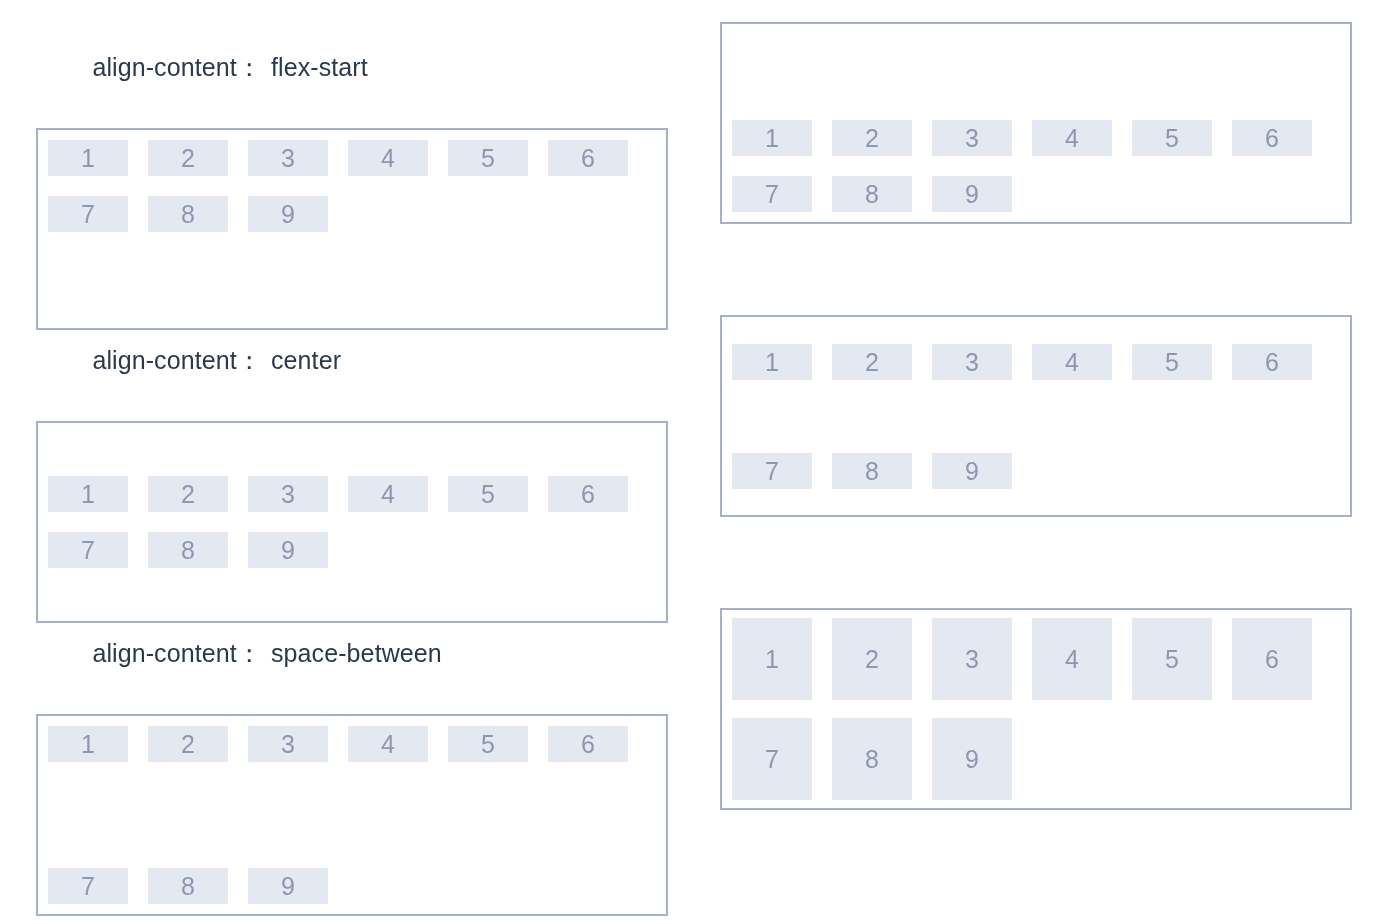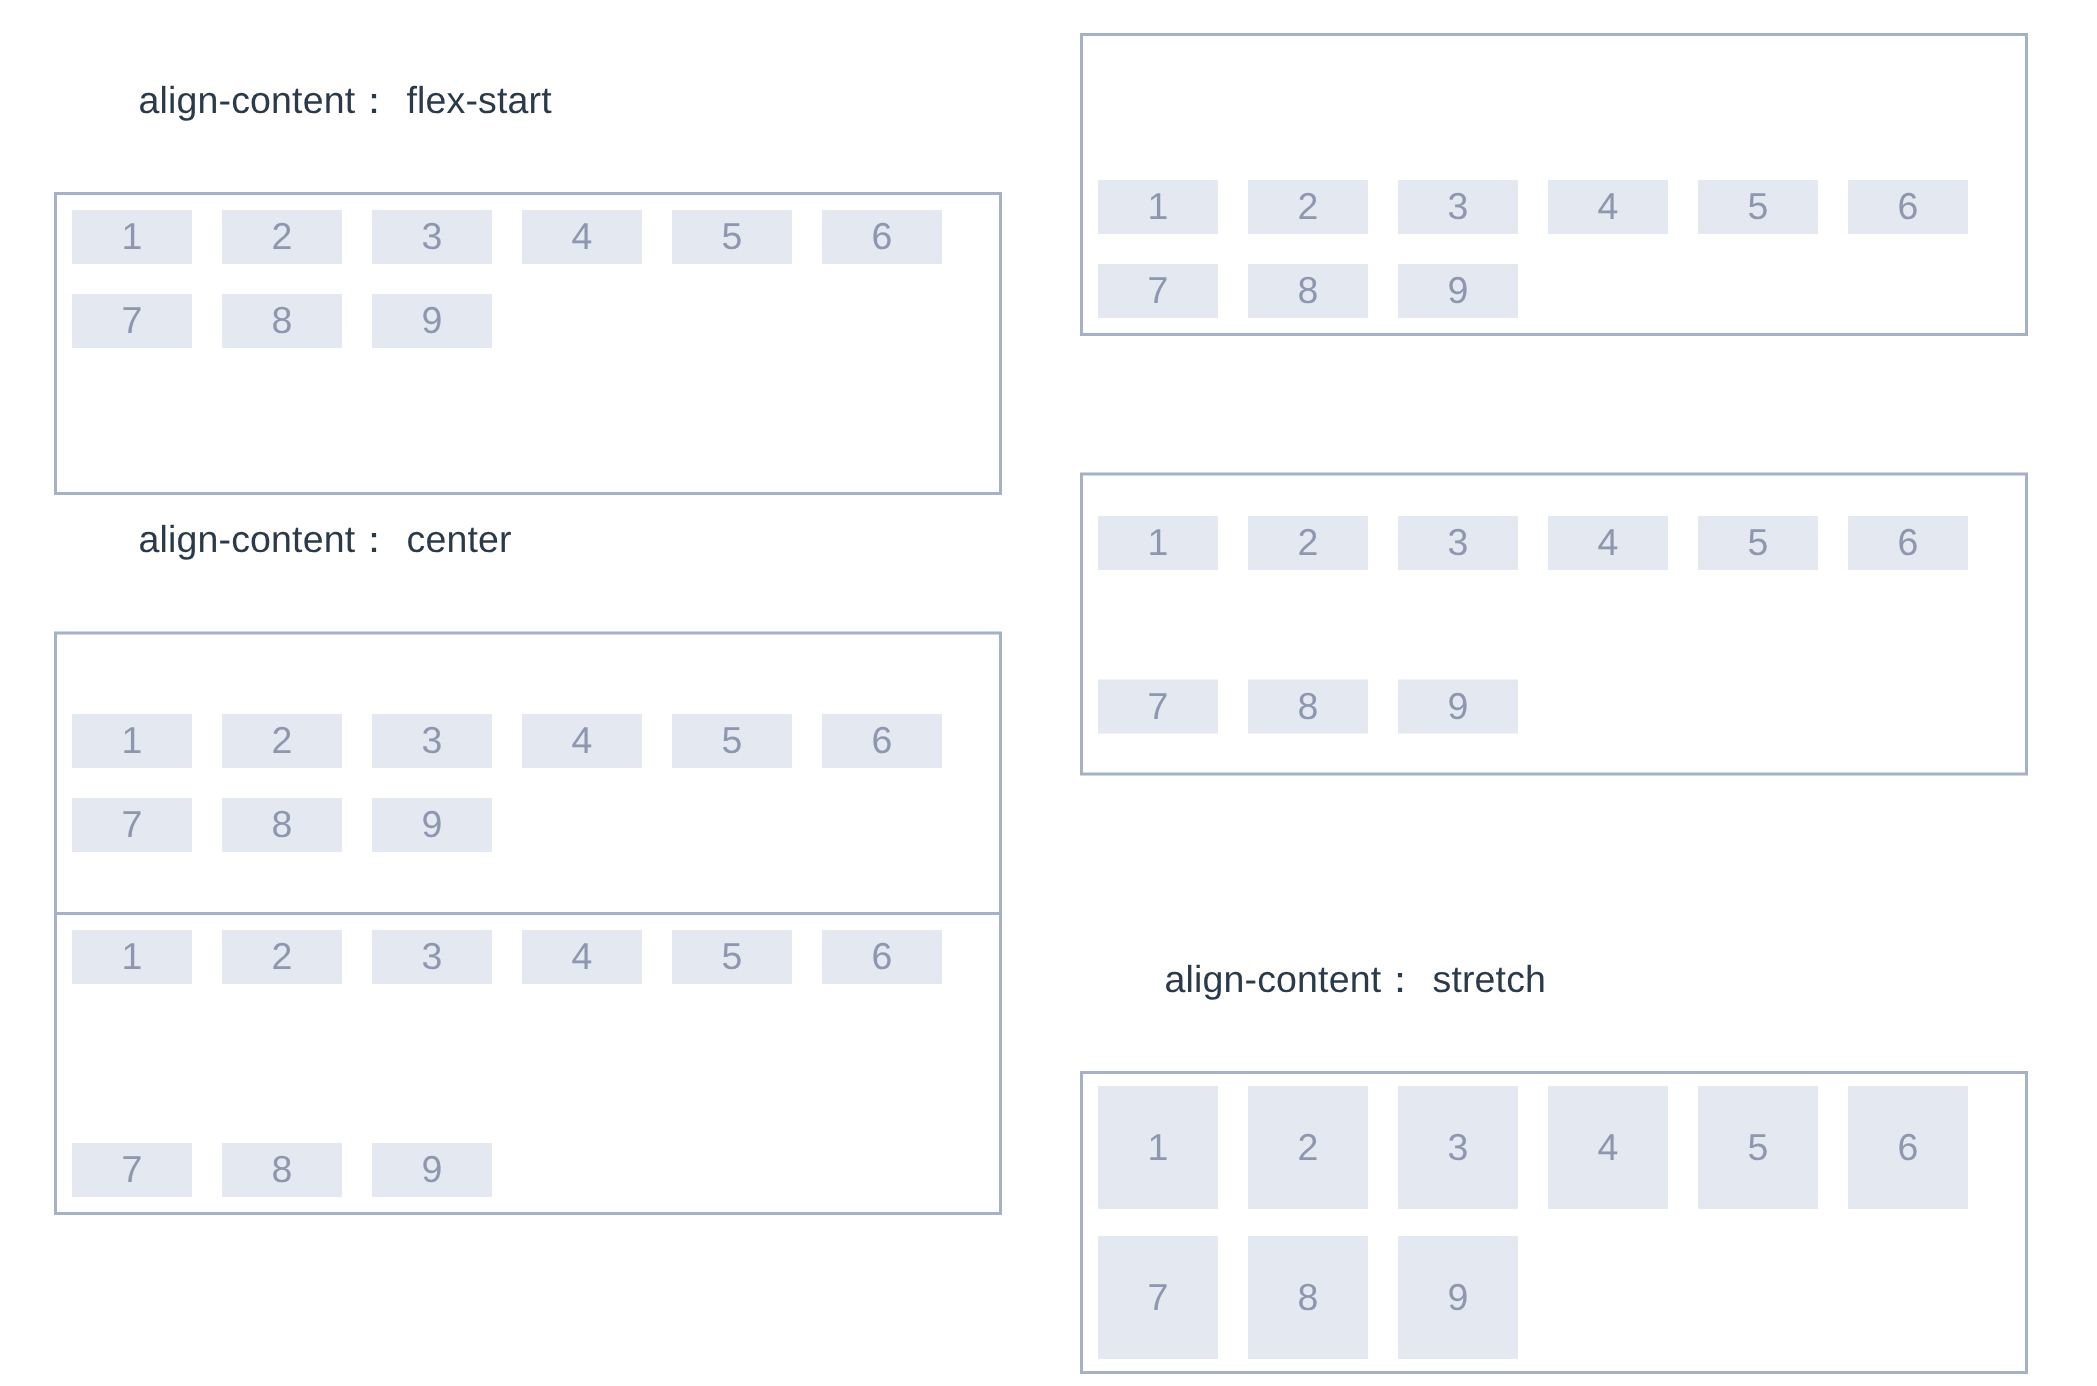--- a/index.html
+++ b/index.html
@@ -168,37 +168,37 @@
         <div class="item">4</div>
         <div class="item">5</div>
         <div class="item">6</div>
         <div class="item">7</div>
         <div class="item">8</div>
         <div class="item">9</div>
       </div>
     </div>
 
     <div class="panel">
+      <div class="panel-title">
+        <span class="prop">align-content</span><span class="colon">：</span> <span class="value">space-between</span>
+      </div>
       <div class="flexbox ac-space-between">
         <div class="item">1</div>
         <div class="item">2</div>
         <div class="item">3</div>
         <div class="item">4</div>
         <div class="item">5</div>
         <div class="item">6</div>
         <div class="item">7</div>
         <div class="item">8</div>
         <div class="item">9</div>
       </div>
     </div>
 
     <div class="panel">
-      <div class="panel-title">
-        <span class="prop">align-content</span><span class="colon">：</span> <span class="value">stretch</span>
-      </div>
       <div class="flexbox ac-stretch">
         <div class="item">1</div>
         <div class="item">2</div>
         <div class="item">3</div>
         <div class="item">4</div>
         <div class="item">5</div>
         <div class="item">6</div>
         <div class="item">7</div>
         <div class="item">8</div>
         <div class="item">9</div>

